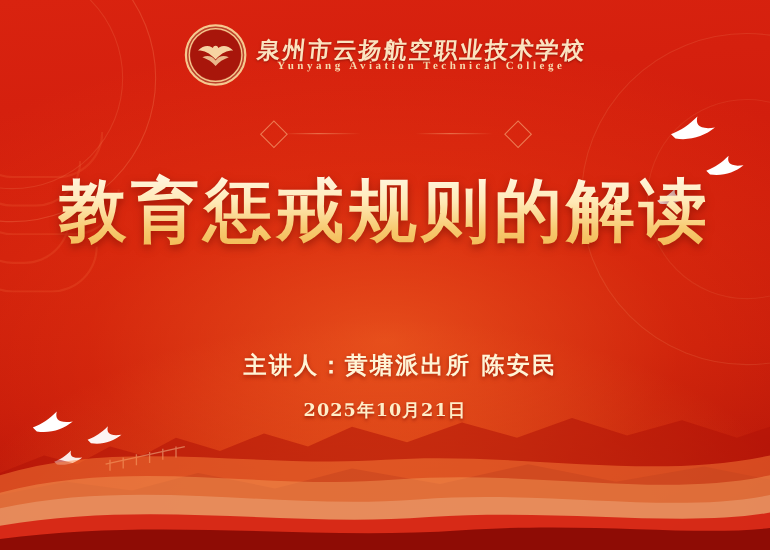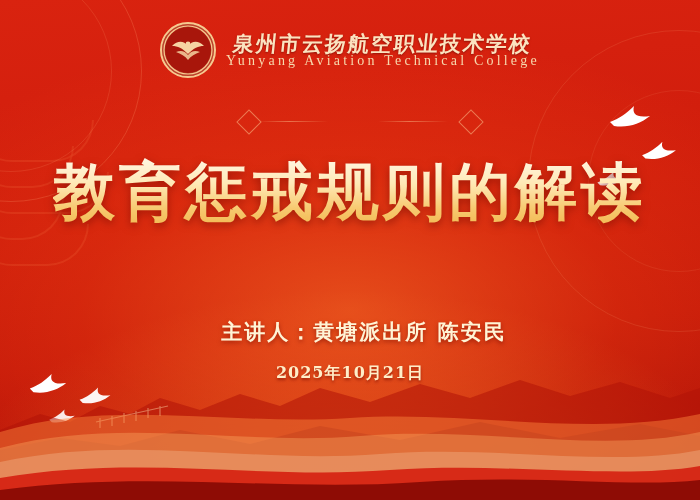--- a/index.html
+++ b/index.html
@@ -47,22 +47,23 @@
   }
   .logo svg{position:absolute;left:0;top:0;}
   .school-names{display:flex;flex-direction:column;align-items:center;line-height:1;}
   .school-cn{
     font-family:"DejaVu Serif", serif;
     font-size:21px;font-weight:bold;color:#fbe3c0;letter-spacing:2px;
     text-shadow:0 1px 2px rgba(90,8,0,.55);
     transform:skewX(-6deg);
   }
   .school-en{
-    margin-top:0;font-size:14px;color:#f7d9ae;letter-spacing:3.2px;
+    margin-top:0;font-size:10px;color:#f7d9ae;letter-spacing:3.2px;
     font-family:"Liberation Serif", serif;
+    font-weight:bold;
   }
 
   
   .diamond{
     position:absolute;width:16px;height:16px;border:1px solid rgba(255,205,150,.5);
     transform:rotate(45deg);
   }
   .diamond.d1{left:240px;top:113px;}
   .diamond.d2{left:462px;top:113px;}
   .orn-line{

